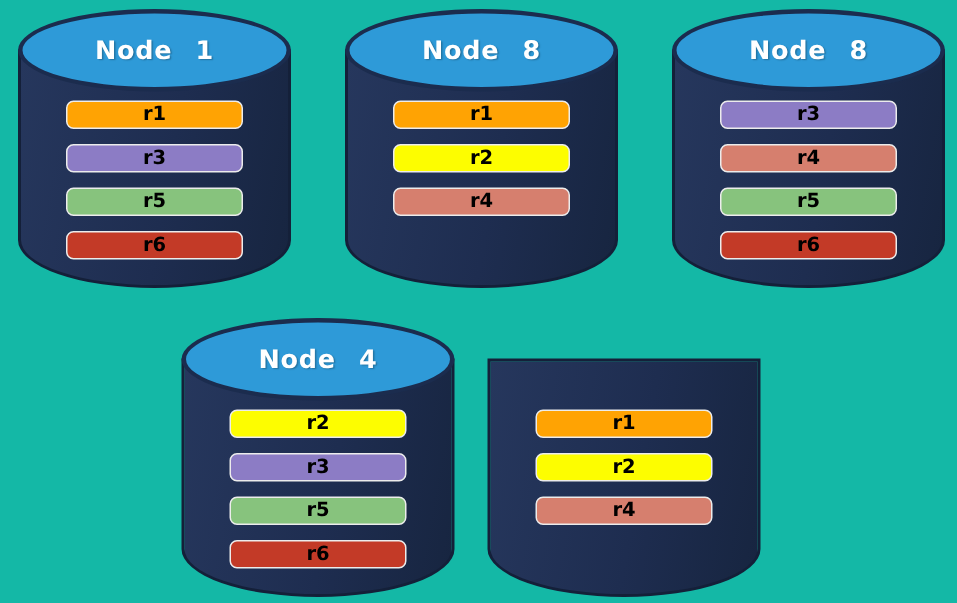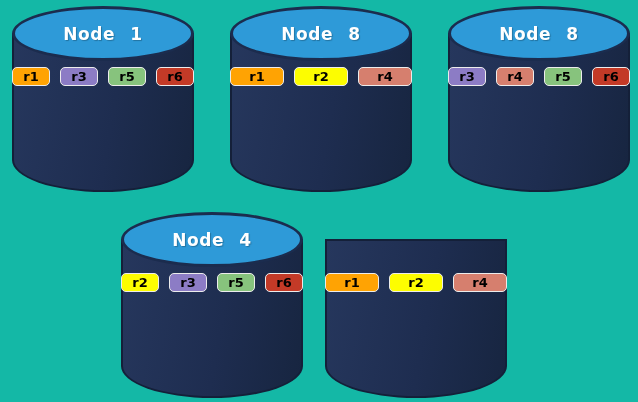--- a/index.html
+++ b/index.html
@@ -48,21 +48,21 @@
     word-spacing: 9px;
     letter-spacing: 0.5px;
     text-shadow: 1px 1px 1px rgba(0,0,0,0.25);
   }
 
   .bars {
     position: absolute;
     left: 0; top: 61px;
     width: 182px;
     display: flex;
-    flex-direction: row;
+    flex-direction: column;
     align-items: center;
     gap: 10px;
     z-index: 3;
   }
 
   .bar {
     width: 118px; height: 19px;
     box-sizing: border-box;
     border: 1px solid #ececec;
     border-radius: 5px;

